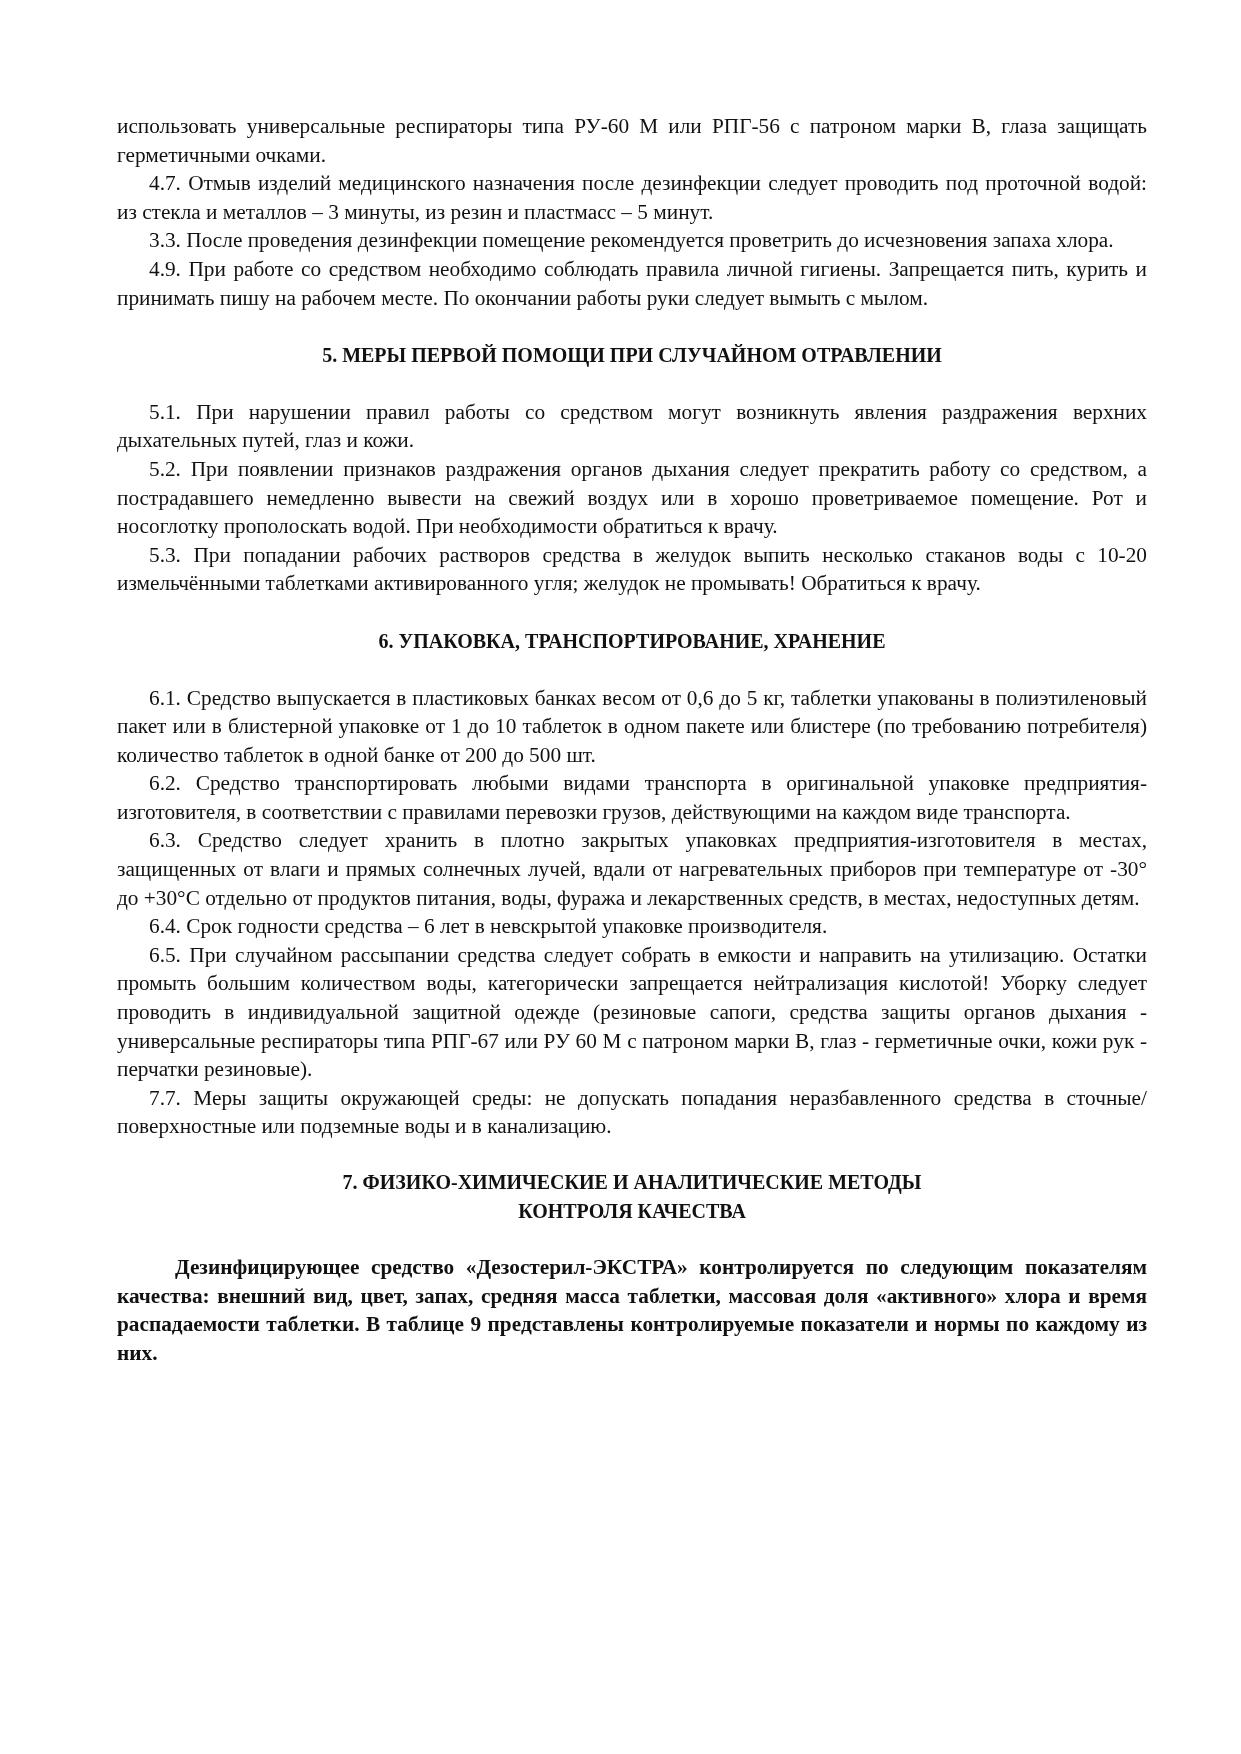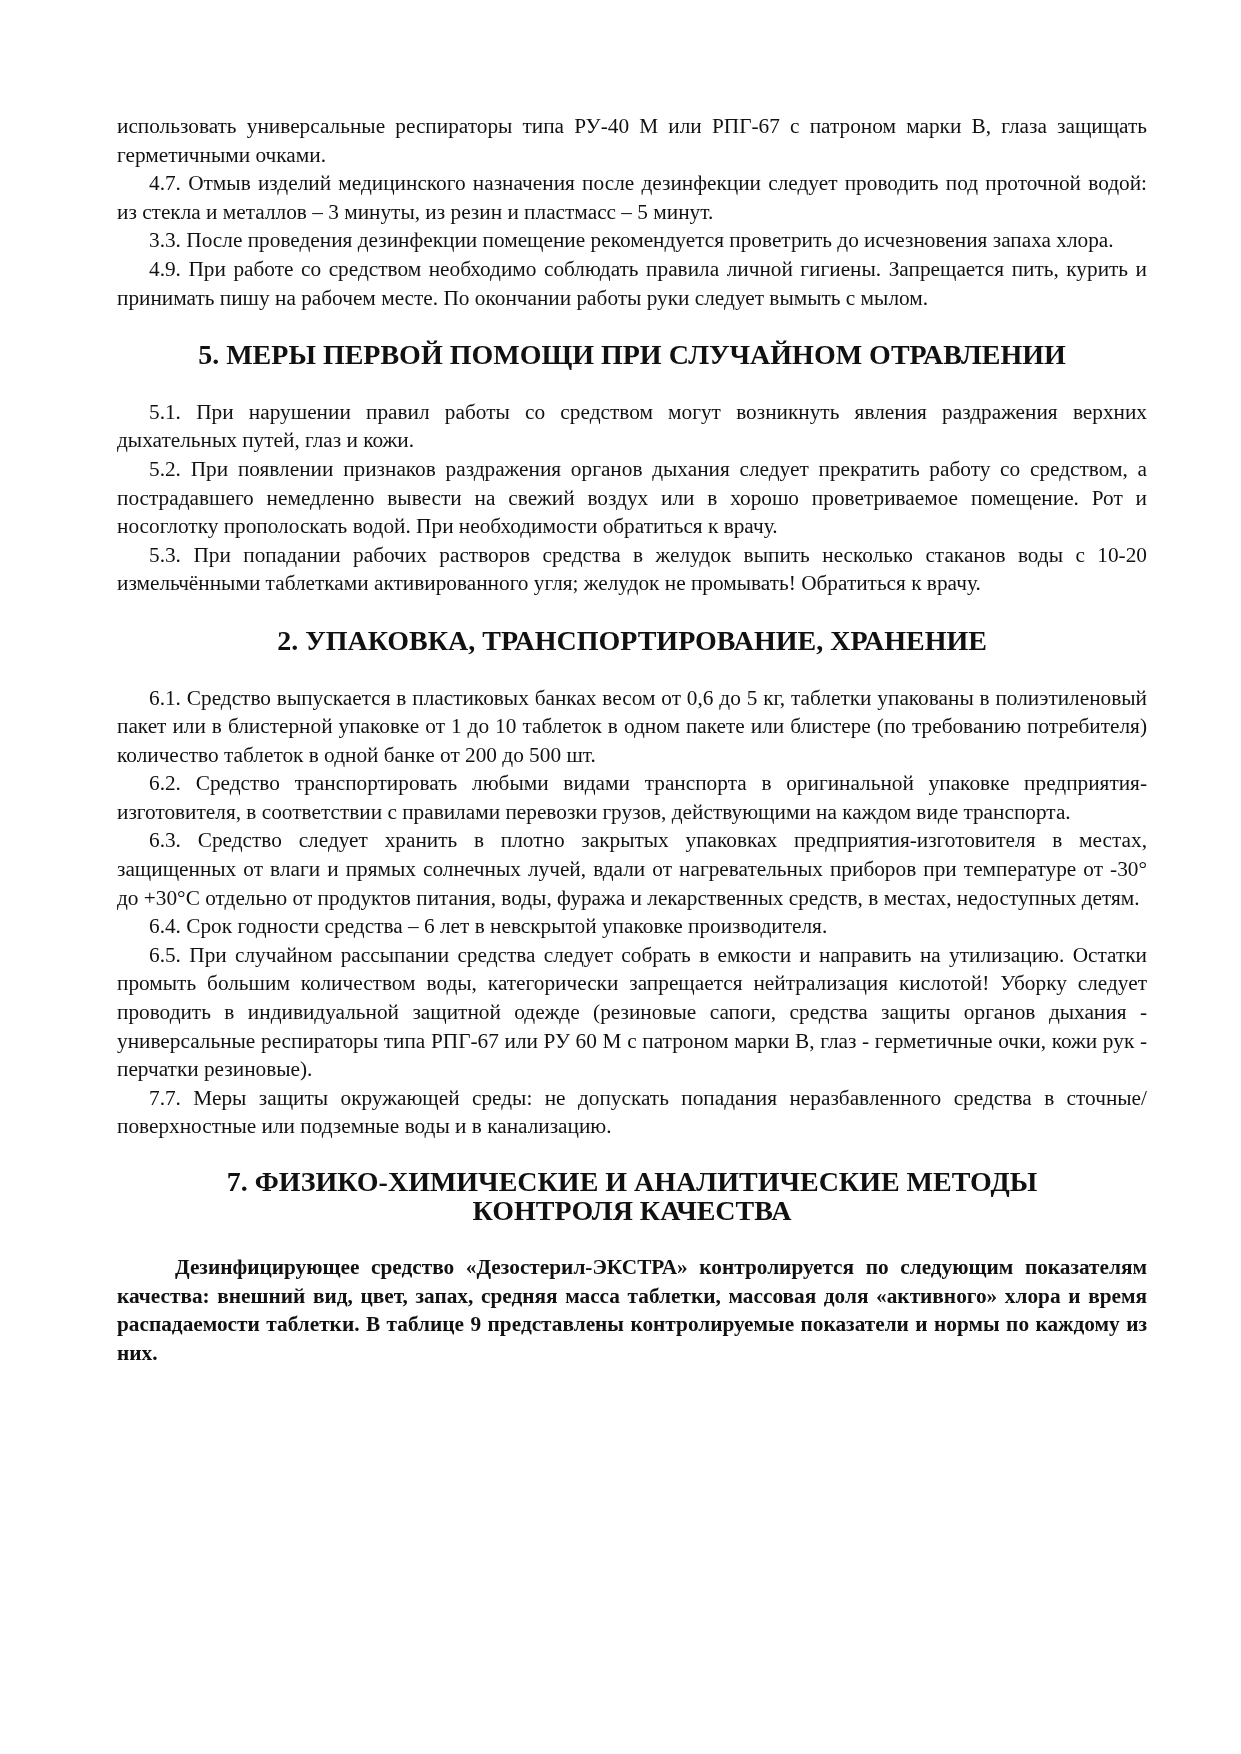--- a/index.html
+++ b/index.html
@@ -8,42 +8,42 @@
     position: absolute; left: 117px; top: 112px; width: 1030px;
     font-family: "Liberation Serif", "DejaVu Serif", serif;
     font-size: 21.3px; line-height: 28.6px; color: #111111;
     text-align: justify;
   }
   .page p { margin: 0; text-indent: 0; }
   .page p.item { text-indent: 32px; }
   .page p.intro { text-indent: 58px; font-weight: bold; }
   .heading {
     font-weight: bold; text-align: center; margin: 0;
-    font-size: 28px; line-height: 28.6px;
+    font-size: 20px; line-height: 28.6px;
   }
   .h5 { margin-top: 29px; margin-bottom: 28px; }
   .h6 { margin-top: 29px; margin-bottom: 28px; }
   .h7 { margin-top: 27px; margin-bottom: 28px; }
 </style>
 </head>
 <body>
 
 <div class="page">
 
-  <p>использовать универсальные респираторы типа РУ-40 М или РПГ-67 с патроном марки В, глаза защищать герметичными очками.</p>
+  <p>использовать универсальные респираторы типа РУ-60 М или РПГ-56 с патроном марки В, глаза защищать герметичными очками.</p>
   <p class="item">4.7. Отмыв изделий медицинского назначения после дезинфекции следует проводить под проточной водой: из стекла и металлов – 3 минуты, из резин и пластмасс – 5 минут.</p>
   <p class="item">3.3. После проведения дезинфекции помещение рекомендуется проветрить до исчезновения запаха хлора.</p>
   <p class="item">4.9. При работе со средством необходимо соблюдать правила личной гигиены. Запрещается пить, курить и принимать пишу на рабочем месте. По окончании работы руки следует вымыть с мылом.</p>
 
   <h2 class="heading h5">5. МЕРЫ ПЕРВОЙ ПОМОЩИ ПРИ СЛУЧАЙНОМ ОТРАВЛЕНИИ</h2>
   <p class="item">5.1. При нарушении правил работы со средством могут возникнуть явления раздражения верхних дыхательных путей, глаз и кожи.</p>
   <p class="item">5.2. При появлении признаков раздражения органов дыхания следует прекратить работу со средством, а пострадавшего немедленно вывести на свежий воздух или в хорошо проветриваемое помещение. Рот и носоглотку прополоскать водой. При необходимости обратиться к врачу.</p>
   <p class="item">5.3. При попадании рабочих растворов средства в желудок выпить несколько стаканов воды с 10-20 измельчёнными таблетками активированного угля; желудок не промывать! Обратиться к врачу.</p>
 
-  <h2 class="heading h6">2. УПАКОВКА, ТРАНСПОРТИРОВАНИЕ, ХРАНЕНИЕ</h2>
+  <h2 class="heading h6">6. УПАКОВКА, ТРАНСПОРТИРОВАНИЕ, ХРАНЕНИЕ</h2>
   <p class="item">6.1. Средство выпускается в пластиковых банках весом  от 0,6 до 5 кг, таблетки упакованы в полиэтиленовый пакет или в блистерной упаковке от 1  до 10 таблеток  в одном пакете или блистере (по требованию потребителя) количество таблеток в одной банке от 200 до 500 шт.</p>
   <p class="item">6.2. Средство транспортировать любыми видами транспорта в оригинальной упаковке предприятия-изготовителя, в соответствии с правилами перевозки грузов, действующими на каждом виде транспорта.</p>
   <p class="item">6.3. Средство следует хранить в плотно закрытых упаковках предприятия-изготовителя в местах, защищенных от влаги и прямых солнечных лучей, вдали от нагревательных приборов при температуре от -30° до +30°С отдельно от продуктов питания, воды, фуража и лекарственных средств, в местах, недоступных детям.</p>
   <p class="item">6.4. Срок годности средства – 6 лет в невскрытой упаковке производителя.</p>
   <p class="item">6.5. При случайном рассыпании средства следует собрать в емкости и направить на утилизацию. Остатки промыть большим количеством воды, категорически запрещается нейтрализация кислотой!  Уборку следует проводить в индивидуальной защитной одежде (резиновые сапоги, средства  защиты органов дыхания - универсальные респираторы типа РПГ-67 или РУ 60 М с патроном марки В, глаз - герметичные очки, кожи рук - перчатки резиновые).</p>
   <p class="item">7.7. Меры защиты окружающей среды: не допускать попадания неразбавленного средства в сточные/поверхностные или подземные воды и в канализацию.</p>
 
   <div class="heading h7">
     <div>7. ФИЗИКО-ХИМИЧЕСКИЕ И АНАЛИТИЧЕСКИЕ МЕТОДЫ</div>
     <div>КОНТРОЛЯ КАЧЕСТВА</div>

